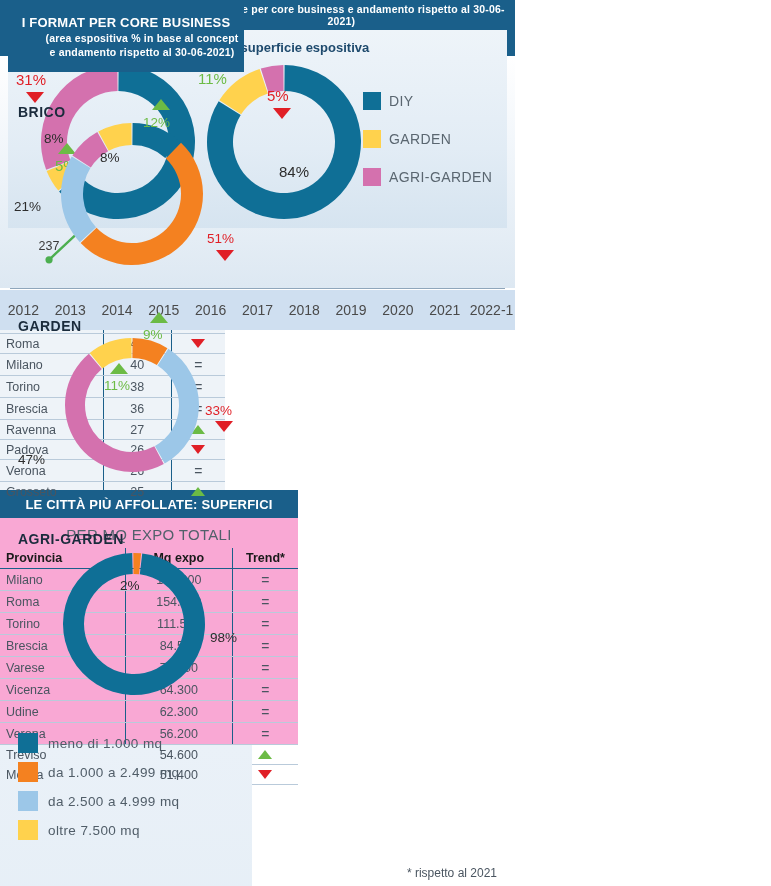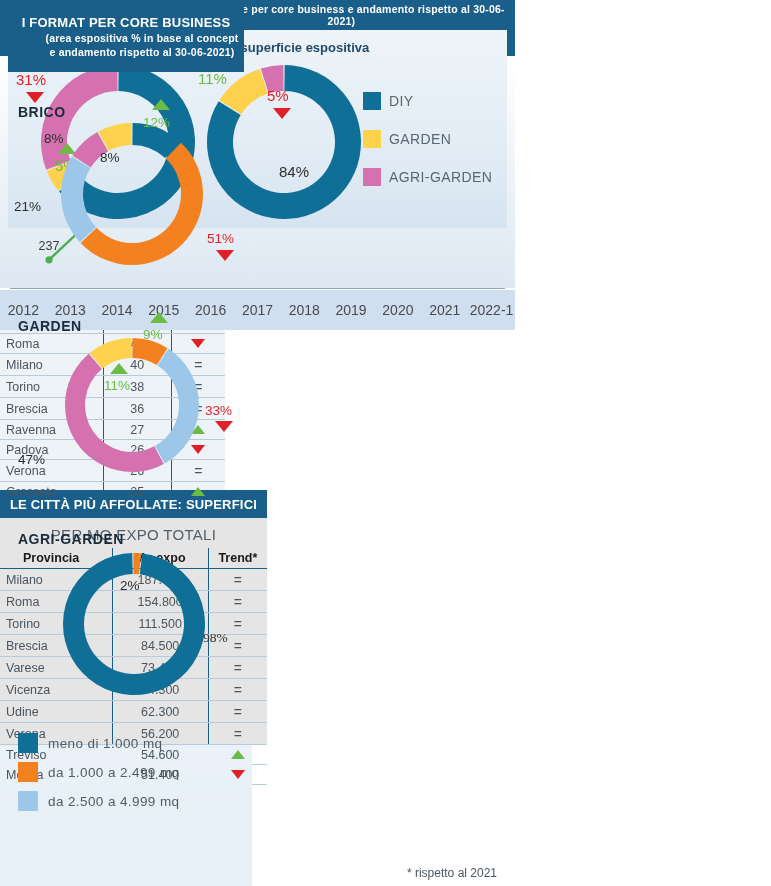--- a/index.html
+++ b/index.html
@@ -57,28 +57,28 @@
   .tri { position:absolute; width:0; height:0; }
   .tri.up { border-left:9px solid transparent; border-right:9px solid transparent; border-bottom:11px solid #6cbb45; }
   .tri.down { border-left:9px solid transparent; border-right:9px solid transparent; border-top:11px solid #e01f26; }
   #peso-legend { position:absolute; left:355px; top:62px; }
   #peso-legend .lg-row { margin-bottom:20px; }
   #peso-legend .lg-sw { width:18px; height:18px; }
   #peso-legend .lg-tx { font-size:14px; color:#5a6670; }
 
   
   #panel-t1 { left:8px; top:607px; width:225px; height:255px; background:#eef3f8; }
-  #panel-t2 { left:240px; top:607px; width:267px; height:255px; background:#e5e5e5; }
+  #panel-t2 { left:240px; top:607px; width:298px; height:255px; background:#f9a8d4; }
   .tbl-bar { height:28px; display:flex; align-items:center; justify-content:center; }
   .tbl-bar span { font-size:13px; font-weight:bold; color:#fff; letter-spacing:.2px; }
   .tbl-sub { text-align:center; font-size:15px; color:#52606b; padding:8px 0 5px; letter-spacing:.3px; }
   table { width:100%; border-collapse:collapse; }
   th { font-size:12.5px; font-weight:bold; color:#1a1a1a; text-align:center;
        border-bottom:1.6px solid #1a5f8a; padding:3px 4px; }
-  th.left { text-align:left; padding-left:23px; }
+  th.left { text-align:left; padding-left:6px; }
   td { font-size:12.5px; color:#4a5560; text-align:center; padding:2.5px 4px;
        border-bottom:1px solid #b9cada; }
   td.left { text-align:left; padding-left:6px;margin-top:24px; }
   .sep { border-left:1px solid #1a5f8a; }
   .arrow-up { display:inline-block; width:0;height:0;
        border-left:7px solid transparent;border-right:7px solid transparent;border-bottom:9px solid #6cbb45; }
   .arrow-dn { display:inline-block; width:0;height:0;
        border-left:7px solid transparent;border-right:7px solid transparent;border-top:9px solid #e01f26; }
   .eq { font-size:14px; color:#4a5560; }
   #footnote { position:absolute; left:0; top:866px; width:515px; text-align:right;
@@ -418,29 +418,33 @@
   <div class="tri up" style="left:110px; top:363px;"></div>
 
   <div class="core-name" style="left:18px; top:531px;">AGRI-GARDEN</div>
   <div style="position:absolute; left:60px; top:550px;">
     <svg width="148" height="148" id="donut-agri">
         <path d="M 73.32882622773313 3.0031724246257596 A 71 71 0 0 1 81.10303715757388 3.356197277198305 L 79.00213884336188 24.25084315295655 A 50 50 0 0 0 73.52734241389658 24.002234101849126 Z" fill="#f48120"></path>
         <path d="M 82.23238060622636 3.4788832366203337 A 71 71 0 1 1 72.19301136148445 3.0229981468625624 L 72.72747278977778 24.016195878072224 A 50 50 0 1 0 79.79745113114532 24.337241715929814 Z" fill="#0f6f96"></path>
       </svg>
   </div>
   <div class="cval" style="left:120px; top:578px;">2%</div>
-  <div class="cval" style="left:203px; top:630px;font-family:Liberation Serif, serif;">98%</div>
+  <div class="cval" style="left:210px; top:630px;">98%</div>
 
   <div id="core-legend">
       <div class="lg-row">
         <span class="lg-sw" style="background:#0f6f96"></span>
         <span class="lg-tx">meno di 1.000 mq</span>
       </div>
       <div class="lg-row">
         <span class="lg-sw" style="background:#f48120"></span>
         <span class="lg-tx">da 1.000 a 2.499 mq</span>
       </div>
       <div class="lg-row">
         <span class="lg-sw" style="background:#9cc7e8"></span>
         <span class="lg-tx">da 2.500 a 4.999 mq</span>
       </div>
+      <div class="lg-row">
+        <span class="lg-sw" style="background:#ffd24d"></span>
+        <span class="lg-tx">oltre 7.500 mq</span>
+      </div>
     </div>
 </div>
 
 </body></html>

